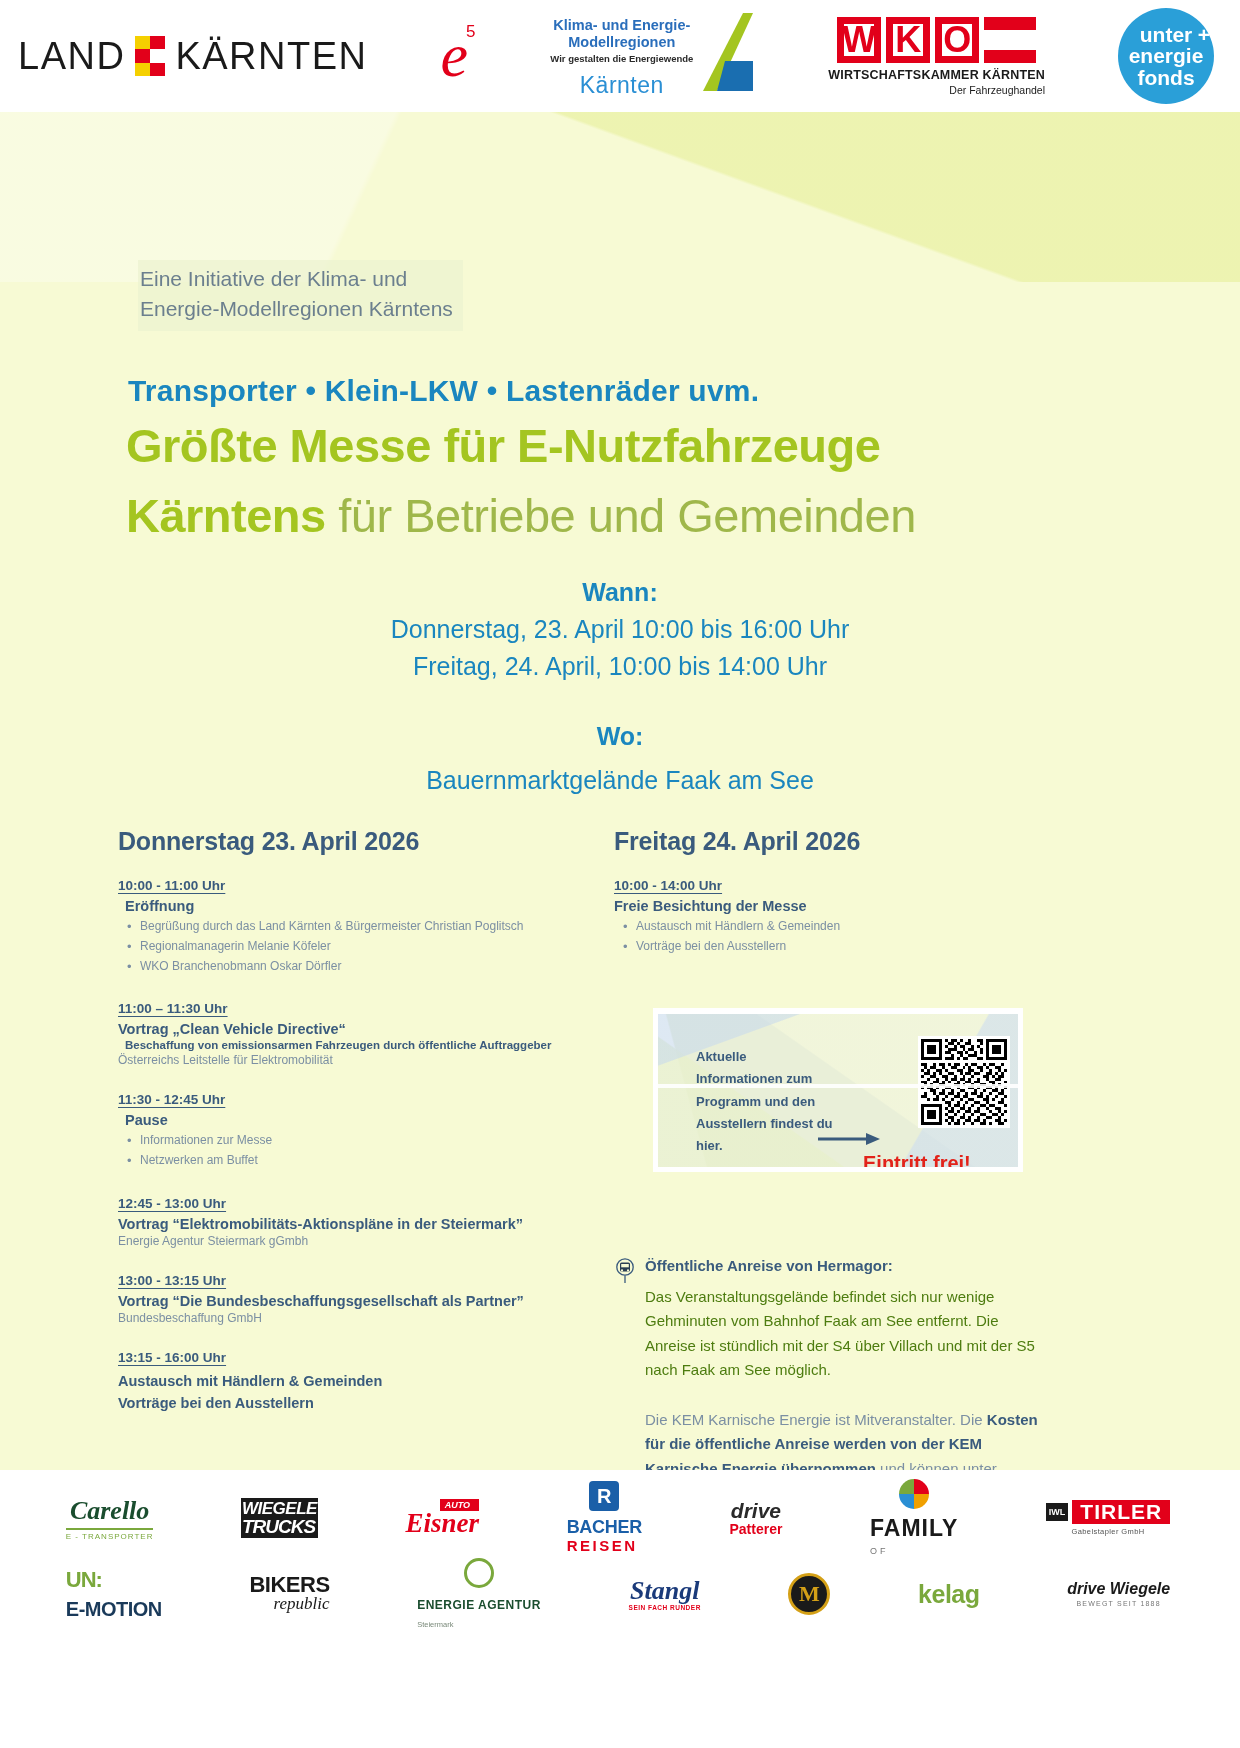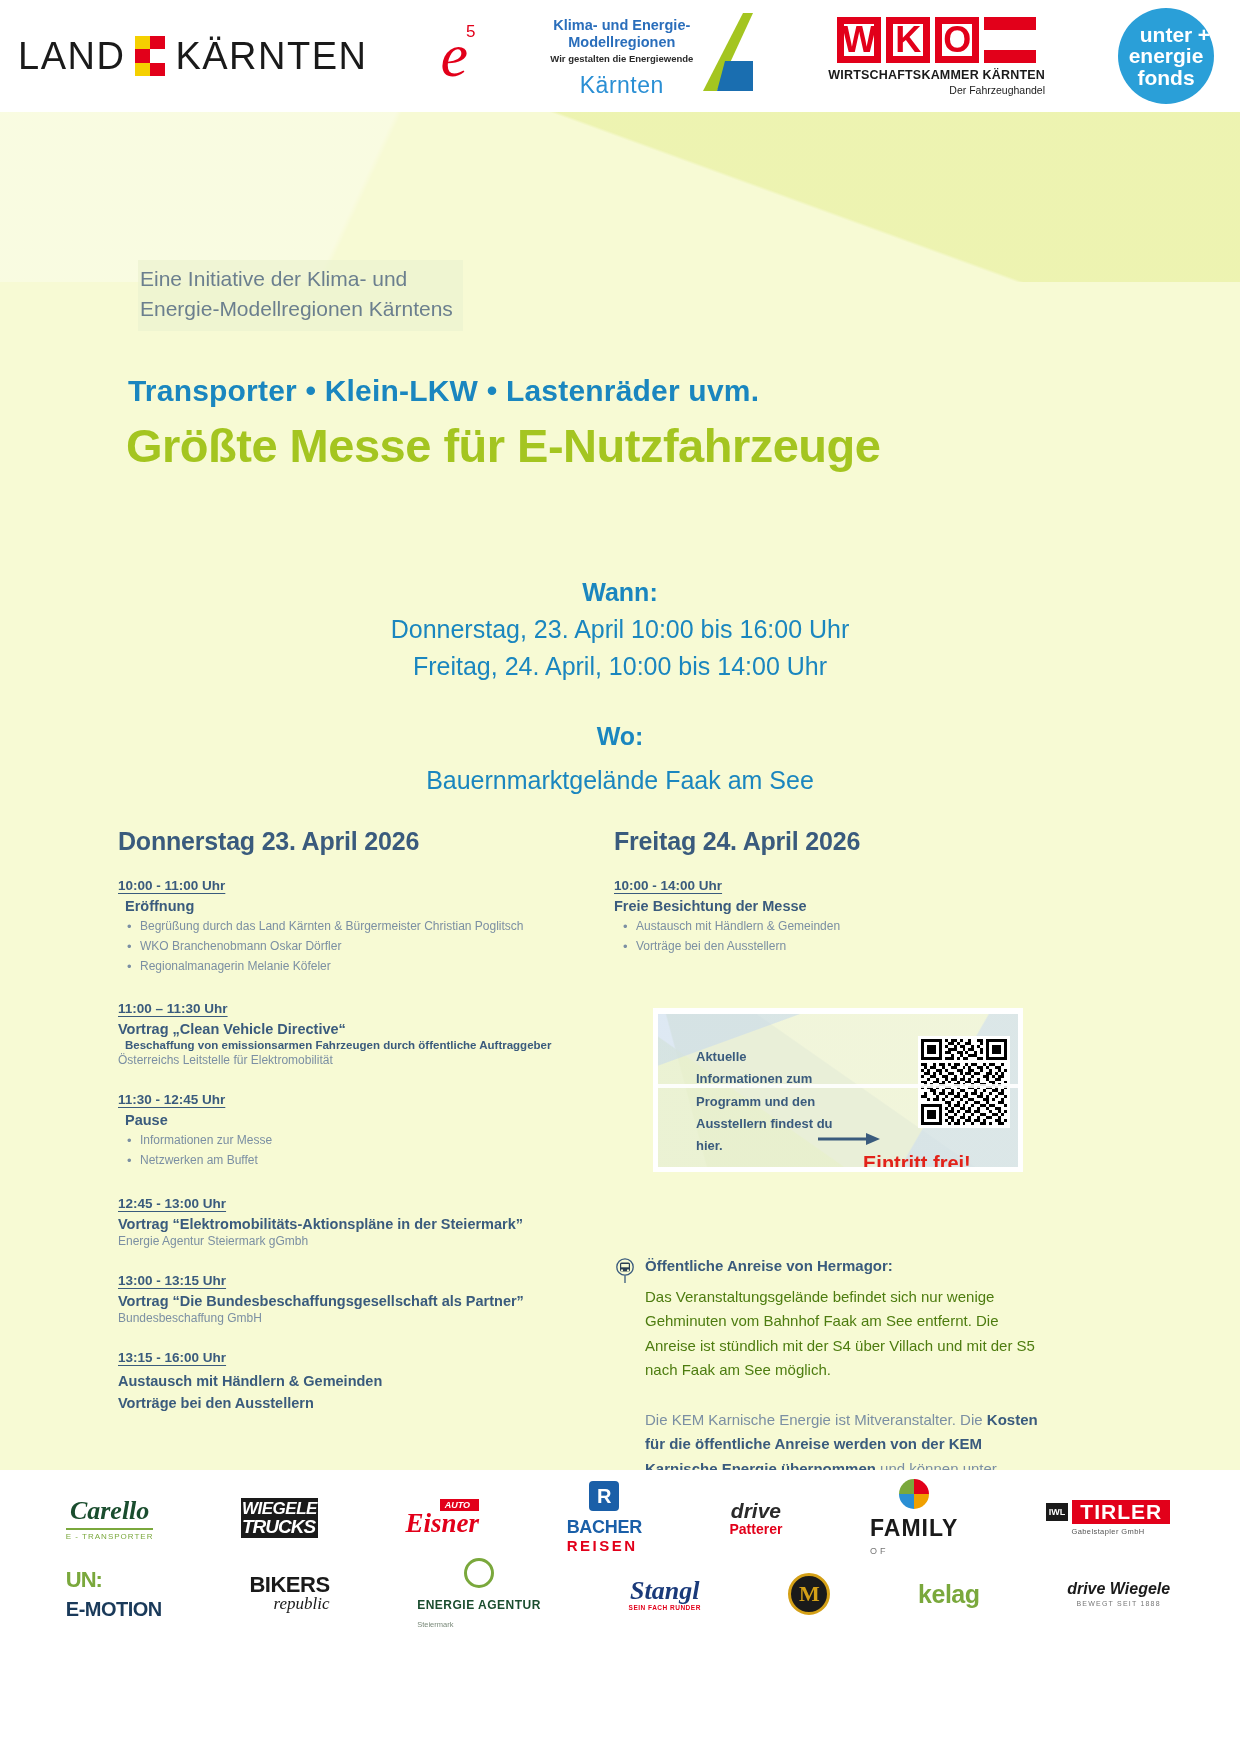--- a/index.html
+++ b/index.html
@@ -360,42 +360,45 @@
 
 <div class="poster">
 
   <div class="initiative">
     <div>Eine Initiative der Klima- und</div>
     <div>Energie-Modellregionen Kärntens</div>
   </div>
 
   <div class="kicker">Transporter • Klein-LKW • Lastenräder uvm.</div>
   <div class="title-1">Größte Messe für E-Nutzfahrzeuge</div>
+  <div class="title-2">
+    <span class="green">Kärntens</span><span class="light"> für Betriebe und Gemeinden</span>
+  </div>
 
   <div class="when-block">
     <div class="when-label">Wann:</div>
     <div class="when-line">Donnerstag, 23. April  10:00 bis 16:00 Uhr</div>
     <div class="when-line">Freitag, 24. April, 10:00 bis 14:00 Uhr</div>
   </div>
 
   <div class="where-block">
     <div class="where-label">Wo:</div>
     <div class="where-line">Bauernmarktgelände Faak am See</div>
   </div>
 
   <div class="col-left">
     <div class="day-head">Donnerstag 23. April 2026</div>
 
     <div class="slot">
       <div class="slot-time">10:00 - 11:00 Uhr</div>
       <div class="slot-title indent">Eröffnung</div>
       <ul class="slot-list">
         <li>Begrüßung durch das Land Kärnten &amp; Bürgermeister Christian Poglitsch</li>
+        <li>Regionalmanagerin Melanie Köfeler</li>
         <li>WKO Branchenobmann Oskar Dörfler</li>
-        <li>Regionalmanagerin Melanie Köfeler</li>
       </ul>
     </div>
 
     <div class="slot">
       <div class="slot-time">11:00 – 11:30 Uhr</div>
       <div class="slot-title">Vortrag „Clean Vehicle Directive“</div>
       <div class="slot-sub-bold indent">Beschaffung von emissionsarmen Fahrzeugen durch öffentliche Auftraggeber</div>
       <div class="slot-sub">Österreichs Leitstelle für Elektromobilität</div>
     </div>
 

